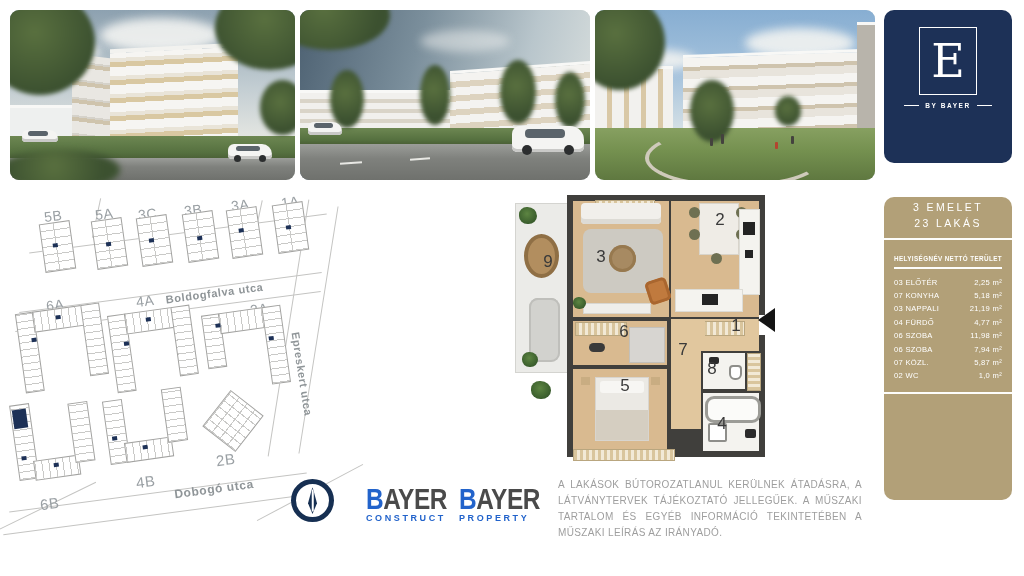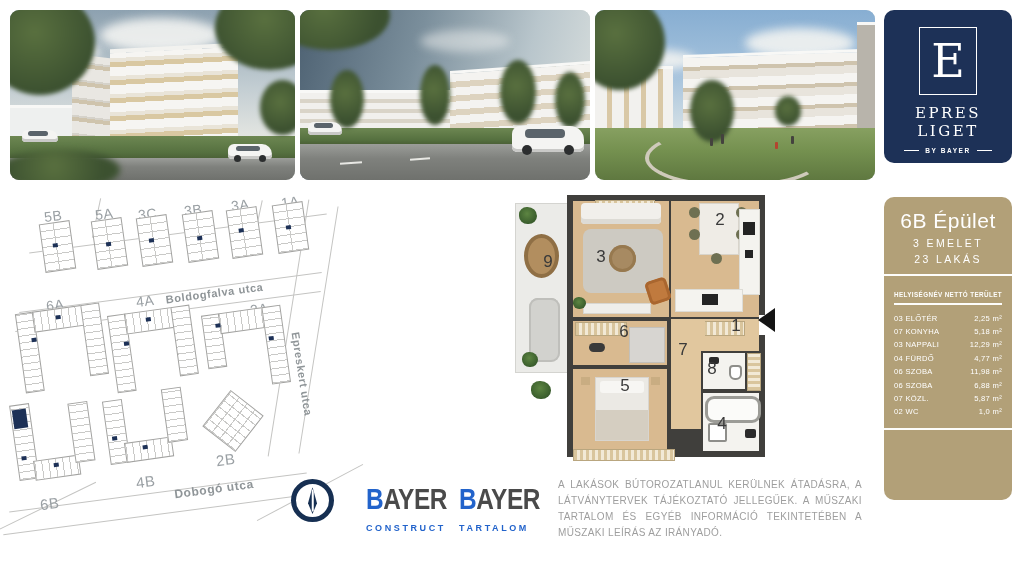--- a/index.html
+++ b/index.html
@@ -118,21 +118,21 @@
   
   .compass{position:absolute;left:291px;top:479px;width:33px;height:33px;border:5.5px solid #162f52;
            border-radius:50%;background:#fff;}
   .needle{position:absolute;left:50%;top:50%;width:15px;height:27px;transform:translate(-50%,-50%);
           background:#162f52;clip-path:polygon(50% 0,80% 60%,50% 100%,20% 60%);}
   .needle:after{content:"";position:absolute;left:50%;top:8%;width:1.5px;height:84%;background:#fff;transform:translateX(-50%);}
   .blogo{position:absolute;text-align:left;}
   .bword{font-size:26px;font-weight:900;letter-spacing:-.5px;color:#4a4a4a;line-height:.9;
          transform:scale(.94,1.12);transform-origin:left top;}
   .bword .bi{color:#2263cb;}
-  .bsub{margin-top:13px;color:#2263cb;font-size:9px;font-weight:bold;letter-spacing:2.6px;}
+  .bsub{margin-top:3px;color:#2263cb;font-size:9px;font-weight:bold;letter-spacing:2.6px;}
   .disclaimer{position:absolute;left:558px;top:477px;width:304px;font-size:10px;line-height:1.6;
               color:#9e9e9e;text-align:justify;letter-spacing:.35px;}
 </style>
 </head>
 <body>
 
 <div id="stage">
 
   <div class="photo" style="left:10px;width:285px;">
     <div class="sky1"></div>
@@ -190,21 +190,20 @@
     <div class="person" style="left:115px;top:128px;"></div>
     <div class="person" style="left:126px;top:124px;height:10px;"></div>
     <div class="person" style="left:180px;top:132px;background:#b2452f;height:7px;"></div>
     <div class="person" style="left:196px;top:126px;"></div>
   </div>
 
   <div class="brandbox">
     <div class="e-frame">
       <span>E</span>
     </div>
-    <div class="brand-name">EPRES LIGET</div>
     <div class="brand-by">
       <span class="dash"></span>
       <span>BY BAYER</span>
       <span class="dash"></span>
     </div>
   </div>
 
   <div>
 
     <div class="mline" style="left:28px;top:233px;width:300px;transform:rotate(-7.5deg);"></div>
@@ -382,21 +381,20 @@
     <span class="num" style="left:86px;top:62px;">3</span>
     <span class="num" style="left:207px;top:229px;">4</span>
     <span class="num" style="left:110px;top:191px;">5</span>
     <span class="num" style="left:109px;top:137px;">6</span>
     <span class="num" style="left:168px;top:155px;">7</span>
     <span class="num" style="left:197px;top:174px;">8</span>
     <span class="num" style="left:33px;top:67px;">9</span>
   </div>
 
   <aside class="panel">
-    <h1>6B Épület</h1>
     <div class="sub">3 EMELET</div>
     <div class="sub">23 LAKÁS</div>
     <div class="pdiv"></div>
 
     <div class="thead">
       <span>HELYISÉGNÉV</span>
       <span>NETTÓ TERÜLET</span>
     </div>
     <div class="tline"></div>
 
@@ -404,33 +402,33 @@
       <div class="trow">
           <span>03 ELŐTÉR</span>
           <span>2,25 m²</span>
         </div>
       <div class="trow">
           <span>07 KONYHA</span>
           <span>5,18 m²</span>
         </div>
       <div class="trow">
           <span>03 NAPPALI</span>
-          <span>12,29 m²</span>
+          <span>21,19 m²</span>
         </div>
       <div class="trow">
           <span>04 FÜRDŐ</span>
           <span>4,77 m²</span>
         </div>
       <div class="trow">
           <span>06 SZOBA</span>
           <span>11,98 m²</span>
         </div>
       <div class="trow">
           <span>06 SZOBA</span>
-          <span>6,88 m²</span>
+          <span>7,94 m²</span>
         </div>
       <div class="trow">
           <span>07 KÖZL.</span>
           <span>5,87 m²</span>
         </div>
       <div class="trow">
           <span>02 WC</span>
           <span>1,0 m²</span>
         </div>
     </div>
@@ -442,18 +440,18 @@
   <div class="compass">
     <div class="needle"></div>
   </div>
 
   <div class="blogo" style="left:366px;top:487px;">
     <div class="bword"><span class="bi">B</span><span class="br">AYER</span></div>
     <div class="bsub">CONSTRUCT</div>
   </div>
   <div class="blogo" style="left:459px;top:487px;">
     <div class="bword"><span class="bi">B</span><span class="br">AYER</span></div>
-    <div class="bsub">TARTALOM</div>
+    <div class="bsub">PROPERTY</div>
   </div>
 
   <div class="disclaimer">A LAKÁSOK BÚTOROZATLANUL KERÜLNEK ÁTADÁSRA, A LÁTVÁNYTERVEK TÁJÉKOZTATÓ JELLEGŰEK. A MŰSZAKI TARTALOM ÉS EGYÉB INFORMÁCIÓ TEKINTETÉBEN A MŰSZAKI LEÍRÁS AZ IRÁNYADÓ.</div>
 
 </div>
 
 </body></html>

